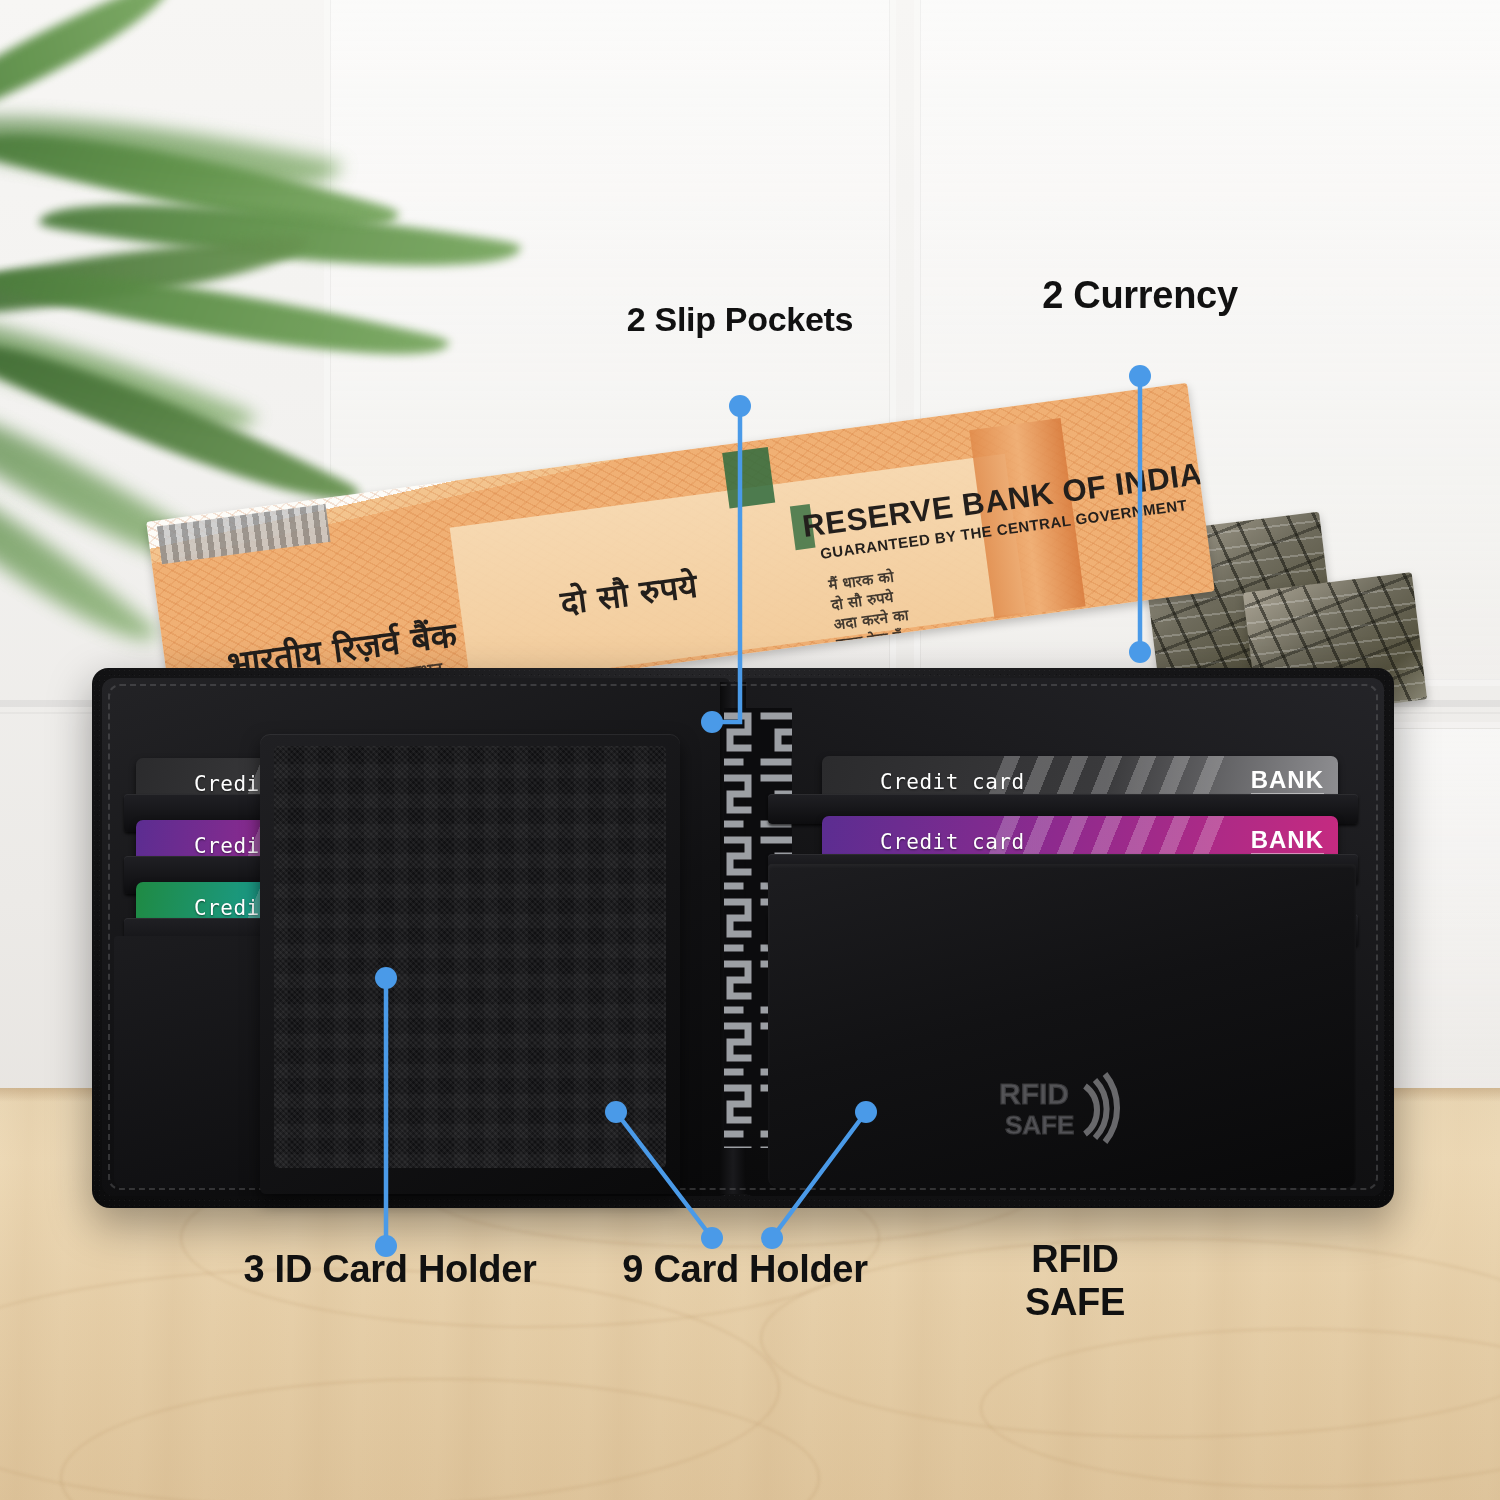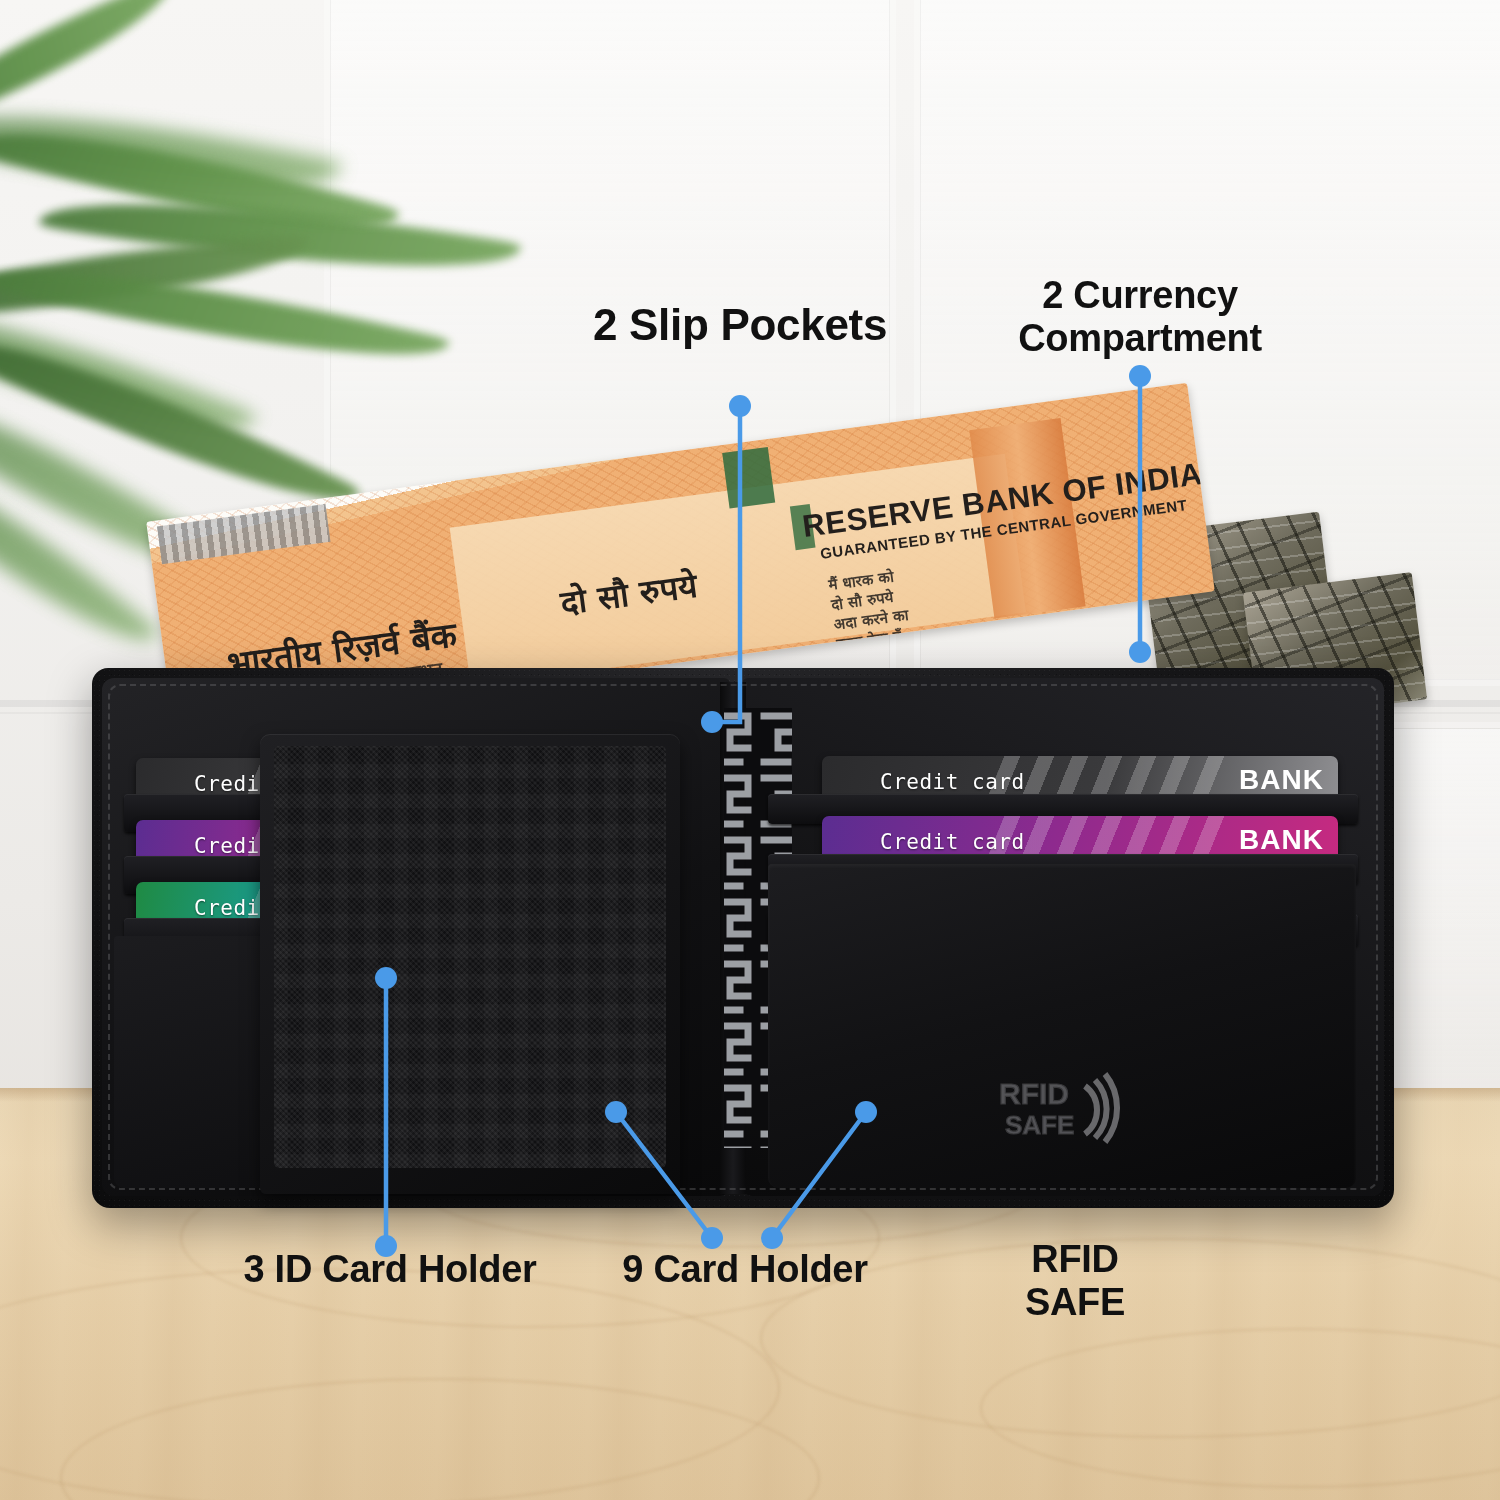--- a/index.html
+++ b/index.html
@@ -152,21 +152,21 @@
     box-shadow:0 3px 6px rgba(0,0,0,.6);
     display:flex; align-items:center;
   }
   .card .cc-label{
     color:#fff; font-size:21px; letter-spacing:.5px;
     font-family:"DejaVu Sans Mono", monospace;
     margin-left:58px; text-shadow:0 1px 2px rgba(0,0,0,.5); white-space:nowrap;
   }
   .card .cc-bank{
     position:absolute; right:14px; top:50%; transform:translateY(-50%);
-    color:#fff; font-size:28px; font-weight:bold; letter-spacing:1px;
+    color:#fff; font-size:24px; font-weight:bold; letter-spacing:1px;
     font-family:"Liberation Sans", sans-serif;
     border-bottom:3px solid #fff; padding-bottom:2px; line-height:1;
   }
   .card .stripes{
     position:absolute; right:120px; top:-20px; width:230px; height:120px;
     transform:skewX(-22deg);
     background:repeating-linear-gradient(90deg,
       rgba(255,255,255,.22) 0 16px, rgba(255,255,255,0) 16px 34px);
   }
   .card.gray  { background:linear-gradient(100deg,#2b2b2d 0%,#3a3a3c 55%,#8f8f92 100%); }
@@ -441,25 +441,24 @@
       <circle cx="1140" cy="652" r="11"></circle>
       <circle cx="386" cy="978" r="11"></circle>
       <circle cx="386" cy="1246" r="11"></circle>
       <circle cx="616" cy="1112" r="11"></circle>
       <circle cx="712" cy="1238" r="11"></circle>
       <circle cx="866" cy="1112" r="11"></circle>
       <circle cx="772" cy="1238" r="11"></circle>
     </g>
   </svg>
 
-  <div class="label c" style="left:540px; top:300px; width:400px; font-size:44px;">2 Slip Pockets</div>
+  <div class="label c" style="left:540px; top:300px; width:400px; font-size:34px;">2 Slip Pockets</div>
 
   <div class="label c" style="left:955px; top:274px; width:370px; font-size:38px;">
     <div>2 Currency</div>
-    <div>Compartment</div>
   </div>
 
   <div class="label c" style="left:190px; top:1248px; width:400px; font-size:38px;">3 ID Card Holder</div>
 
   <div class="label c" style="left:585px; top:1248px; width:320px; font-size:38px;">9 Card Holder</div>
 
   <div class="label c" style="left:975px; top:1238px; width:200px; font-size:38px;">
     <div>RFID</div>
     <div>SAFE</div>
   </div>

